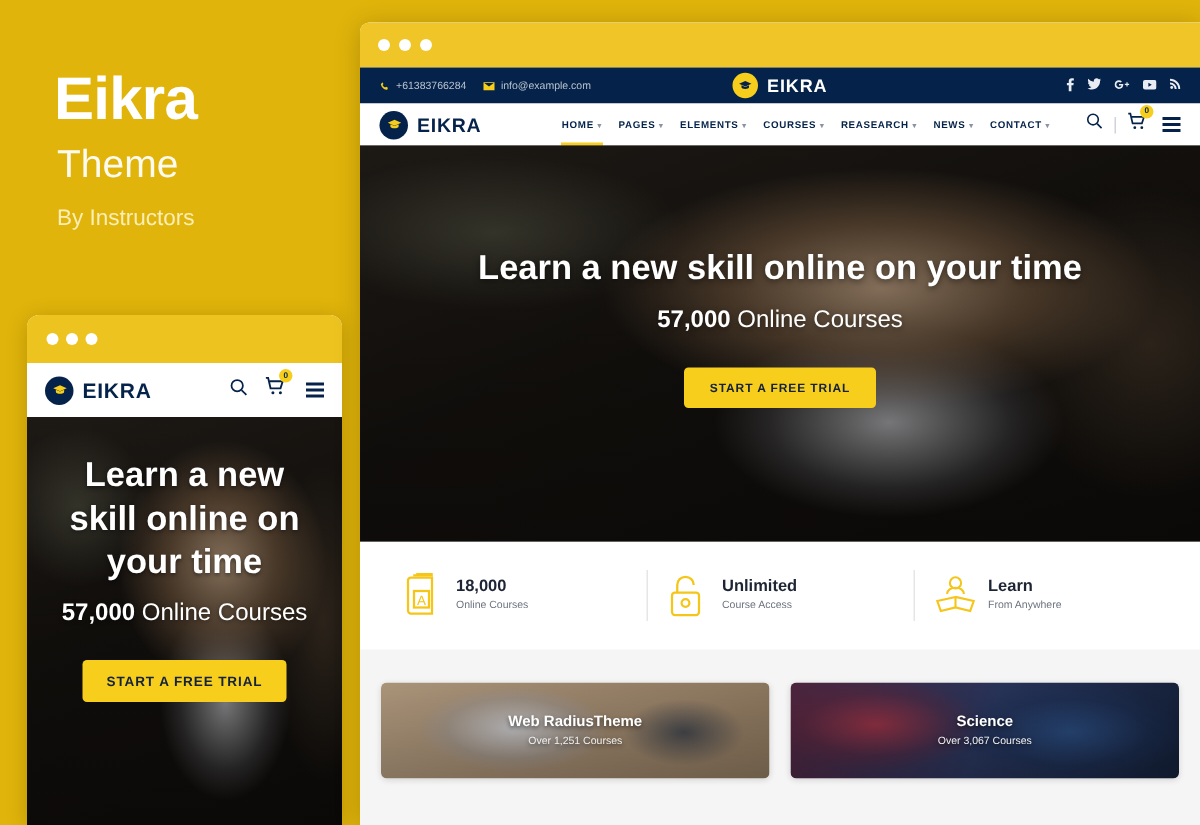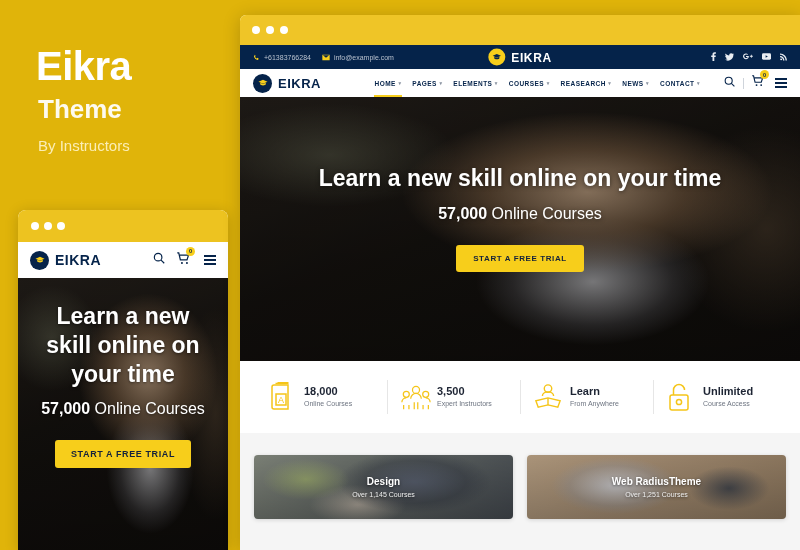--- a/index.html
+++ b/index.html
@@ -15,21 +15,21 @@
     position:absolute; left:0; top:0; width:240px; height:550px;
     background:#E0B40A;
   }
   .promo-title {
     position:absolute; left:36px; top:46px;
     font-size:40px; font-weight:bold; color:#ffffff;
     letter-spacing:-0.5px; line-height:1;
   }
   .promo-sub {
     position:absolute; left:38px; top:96px;
-    font-size:26px; font-weight:700; color:#fdfaf0; line-height:1;
+    font-size:26px; font-weight:400; color:#fdfaf0; line-height:1;
   }
   .promo-by {
     position:absolute; left:38px; top:138px;
     font-size:15px; font-weight:400; color:#fbeeb6; line-height:1;
   }
 
   
   .frame { position:absolute; overflow:hidden; background:#fff; }
   .titlebar { background:#EDC320; position:relative; }
   .titlebar .dots { position:absolute; display:flex; gap:5px; }
@@ -459,77 +459,60 @@
           <rect x="8" y="12" width="10" height="11"></rect>
           <text x="13" y="21" font-size="9" fill="#F5C518" stroke="none" text-anchor="middle" font-family="Liberation Sans">A</text>
         </svg>
       </span>
       <span>
         <span class="stat-num" style="display:block">18,000</span>
         <span class="stat-lbl" style="display:block">Online Courses</span>
       </span>
     </div>
 
+
     <div class="stat">
       <span class="stat-ico">
-        <svg width="30" height="30" viewBox="0 0 34 30" fill="none" stroke="#F5C518" stroke-width="1.4">
-          <circle cx="17" cy="7" r="4"></circle>
-            <path d="M11 17c0-3.3 2.7-6 6-6s6 2.7 6 6"></path>
-          <circle cx="6" cy="12" r="3.4"></circle>
-            <path d="M1 21c0-2.8 2.2-5 5-5"></path>
-          <circle cx="28" cy="12" r="3.4"></circle>
-            <path d="M33 21c0-2.8-2.2-5-5-5"></path>
-          <path d="M3 24v5M9 24v5M15 21v8M19 21v8M25 24v5M31 24v5"></path>
-        </svg>
-      </span>
-      <span>
-        <span class="stat-num" style="display:block">3,500</span>
-        <span class="stat-lbl" style="display:block">Expert Instructors</span>
+        <svg width="24" height="30" viewBox="0 0 24 30" fill="none" stroke="#F5C518" stroke-width="1.5">
+          <rect x="3" y="13" width="18" height="15" rx="2"></rect>
+          <path d="M6.5 13V8a5.5 5.5 0 0 1 11 0"></path>
+          <circle cx="12" cy="20" r="2.6"></circle>
+        </svg>
+      </span>
+      <span>
+        <span class="stat-num" style="display:block">Unlimited</span>
+        <span class="stat-lbl" style="display:block">Course Access</span>
       </span>
     </div>
 
     <div class="stat">
       <span class="stat-ico">
         <svg width="28" height="30" viewBox="0 0 30 30" fill="none" stroke="#F5C518" stroke-width="1.5">
           <circle cx="15" cy="6" r="4"></circle>
           <path d="M9 14c0-2.8 2.7-4.5 6-4.5s6 1.7 6 4.5"></path>
           <path d="M15 16 2 19l2.5 7L15 23.5 25.5 26 28 19 15 16Z"></path>
           <path d="M15 16v7.5"></path>
         </svg>
       </span>
       <span>
         <span class="stat-num" style="display:block">Learn</span>
         <span class="stat-lbl" style="display:block">From Anywhere</span>
       </span>
     </div>
-
-    <div class="stat">
-      <span class="stat-ico">
-        <svg width="24" height="30" viewBox="0 0 24 30" fill="none" stroke="#F5C518" stroke-width="1.5">
-          <rect x="3" y="13" width="18" height="15" rx="2"></rect>
-          <path d="M6.5 13V8a5.5 5.5 0 0 1 11 0"></path>
-          <circle cx="12" cy="20" r="2.6"></circle>
-        </svg>
-      </span>
-      <span>
-        <span class="stat-num" style="display:block">Unlimited</span>
-        <span class="stat-lbl" style="display:block">Course Access</span>
-      </span>
-    </div>
   </div>
 
   <div class="cats">
-    <div class="cat cat-1">
-      <div class="cimg"></div>
-      <div class="cat-body">
-        <span class="cat-title">Design</span>
-        <span class="cat-sub">Over  1,145 Courses</span>
-      </div>
-    </div>
     <div class="cat cat-2">
       <div class="cimg"></div>
       <div class="cat-body">
         <span class="cat-title">Web RadiusTheme</span>
         <span class="cat-sub">Over 1,251 Courses</span>
       </div>
     </div>
+    <div class="cat cat-3">
+      <div class="cimg"></div>
+      <div class="cat-body">
+        <span class="cat-title">Science</span>
+        <span class="cat-sub">Over 3,067 Courses</span>
+      </div>
+    </div>
   </div>
 </div>
 
 </body></html>

